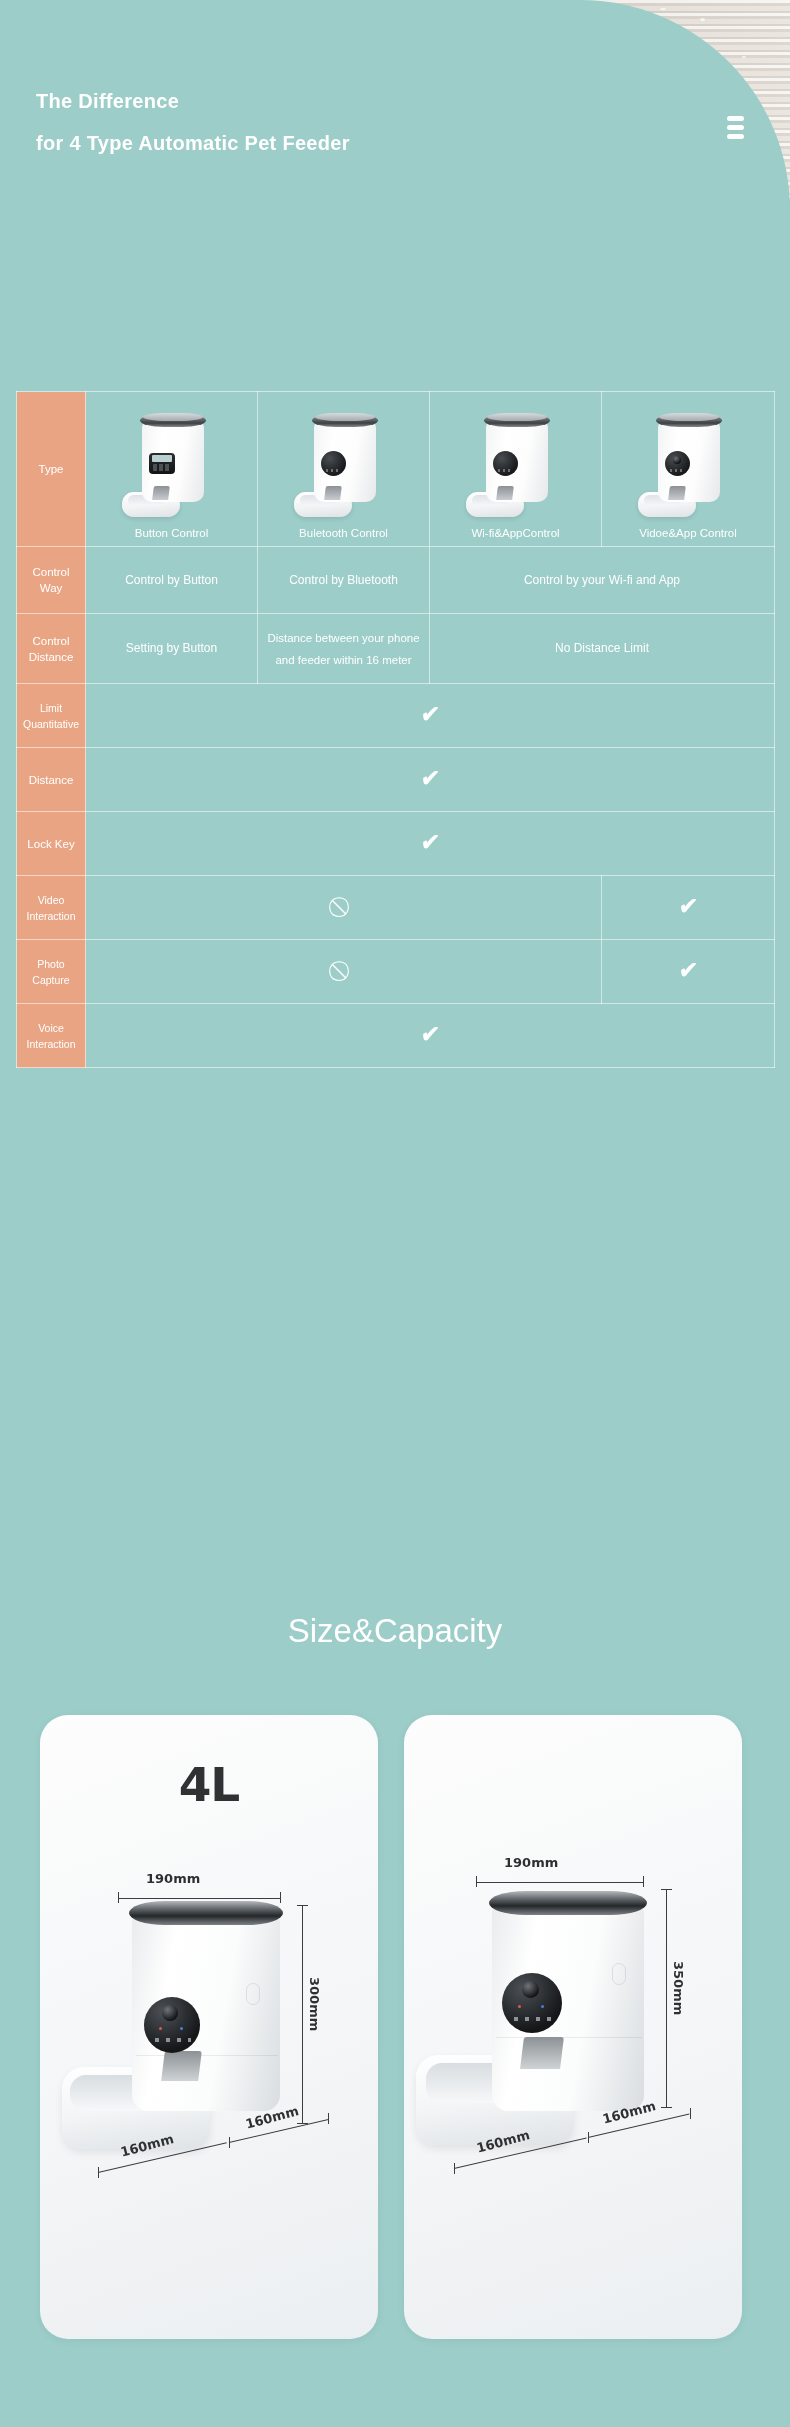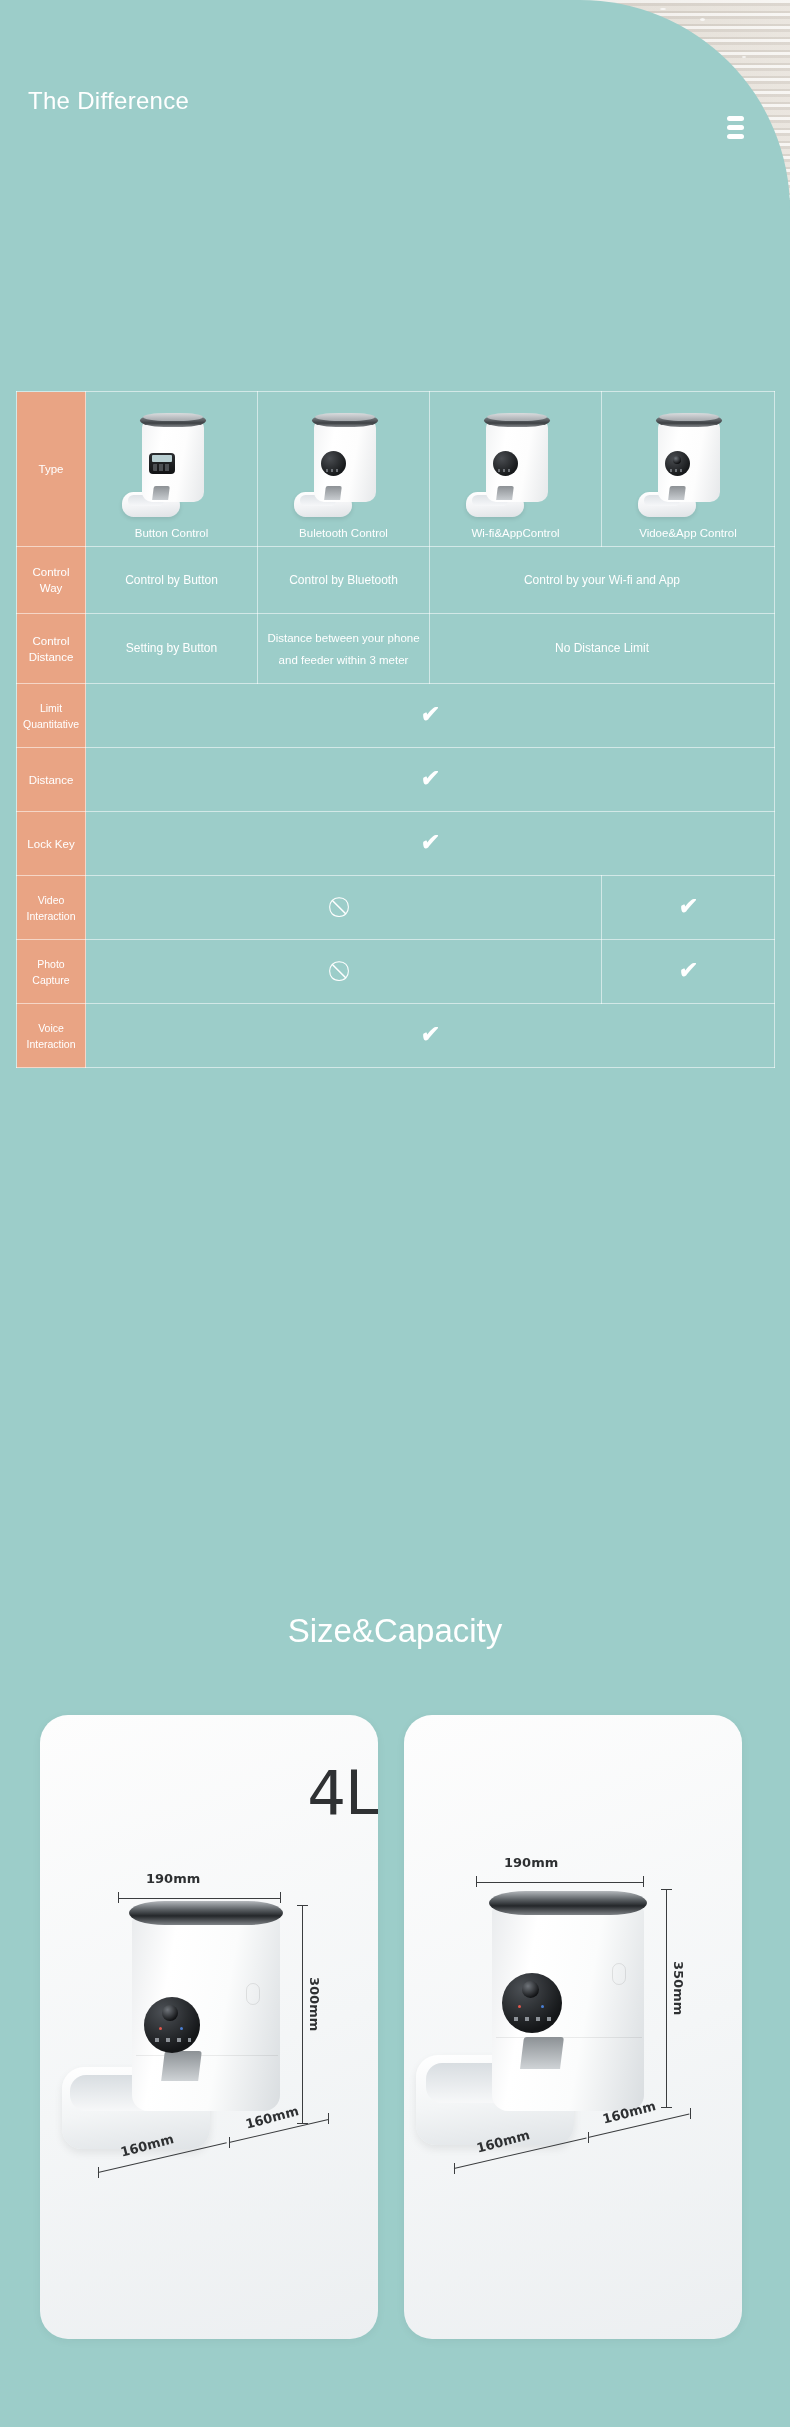--- a/index.html
+++ b/index.html
@@ -27,22 +27,22 @@
   
   #panel {
     position:absolute; left:0; top:0; width:790px; height:2427px;
     background:#9ccdc9;
     border-top-right-radius:210px;
   }
 
   
   #header { position:absolute; left:0; top:80px; width:790px; height:110px; }
   .h-line {
-    color:#ffffff; font-size:24px; font-weight:400; letter-spacing:.3px;
-    padding-left:28px; line-height:42px; white-space:nowrap;
+    color:#ffffff; font-size:20px; font-weight:700; letter-spacing:.3px;
+    padding-left:36px; line-height:42px; white-space:nowrap;
   }
   #hamburger {
     position:absolute; right:46px; top:36px;
     display:flex; flex-direction:column; gap:4px; cursor:pointer;
   }
   #hamburger span { display:block; width:17px; height:5px; background:#fff; border-radius:3px; }
 
   
   #table {
     position:absolute; left:16px; top:391px; width:758px;
@@ -127,23 +127,23 @@
   .card {
     position:absolute; top:1715px; width:338px; height:624px;
     background:linear-gradient(160deg,#fdfdfd 0%,#f4f6f7 55%,#eceff1 100%);
     border-radius:28px;
     box-shadow:0 2px 10px rgba(0,0,0,.05);
     overflow:hidden;
   }
   #card-4l { left:40px; }
   #card-6l { left:404px; }
   .cap {
-    position:absolute; left:0; right:0; top:42px; text-align:right;
+    position:absolute; left:0; right:0; top:42px; text-align:center;
     font-family:"DejaVu Sans", sans-serif;
-    font-size:61px; font-weight:normal; color:#2f3133; letter-spacing:-1px;
+    font-size:47px; font-weight:bold; color:#2f3133; letter-spacing:-1px;
   }
 
   
   .bigfeeder { position:absolute; }
   .bf-body {
     position:absolute; background:linear-gradient(100deg,#e9ebed 0%,#ffffff 26%,#fbfcfc 60%,#d9dde0 100%);
     border-radius:12px 12px 16px 16px;
   }
   .bf-lid {
     position:absolute;
@@ -189,20 +189,21 @@
 <div id="wood">
   <div class="knot" style="left:700px;top:18px;width:5px;height:3px;"></div>
   <div class="knot" style="left:742px;top:56px;width:4px;height:2px;"></div>
   <div class="knot" style="left:660px;top:8px;width:6px;height:2px;"></div>
 </div>
 
 <div id="panel"></div>
 
 <div id="header">
   <div class="h-line">The Difference</div>
+  <div class="h-line">for 4 Type Automatic Pet Feeder</div>
   <div id="hamburger">
     <span></span>
     <span></span>
     <span></span>
   </div>
 </div>
 
 <table id="table">
   <colgroup>
     <col style="width:69px">
@@ -294,21 +295,21 @@
     <td class="cell">Control by Bluetooth</td>
     <td class="cell" colspan="2">Control by your Wi-fi and App</td>
   </tr>
 
   <tr>
     <td class="lbl" style="height:70px">
       <div>Control</div>
       <div>Distance</div>
     </td>
     <td class="cell">Setting by Button</td>
-    <td class="cell sm" style="line-height:22px">Distance between your phone and feeder within 3 meter</td>
+    <td class="cell sm" style="line-height:22px">Distance between your phone and feeder within 16 meter</td>
     <td class="cell" colspan="2">No Distance Limit</td>
   </tr>
 
   <tr>
     <td class="lbl small" style="height:64px">
       <div>Limit</div>
       <div>Quantitative</div>
     </td>
     <td class="cell" colspan="4">
       <span class="tick">✔</span>

